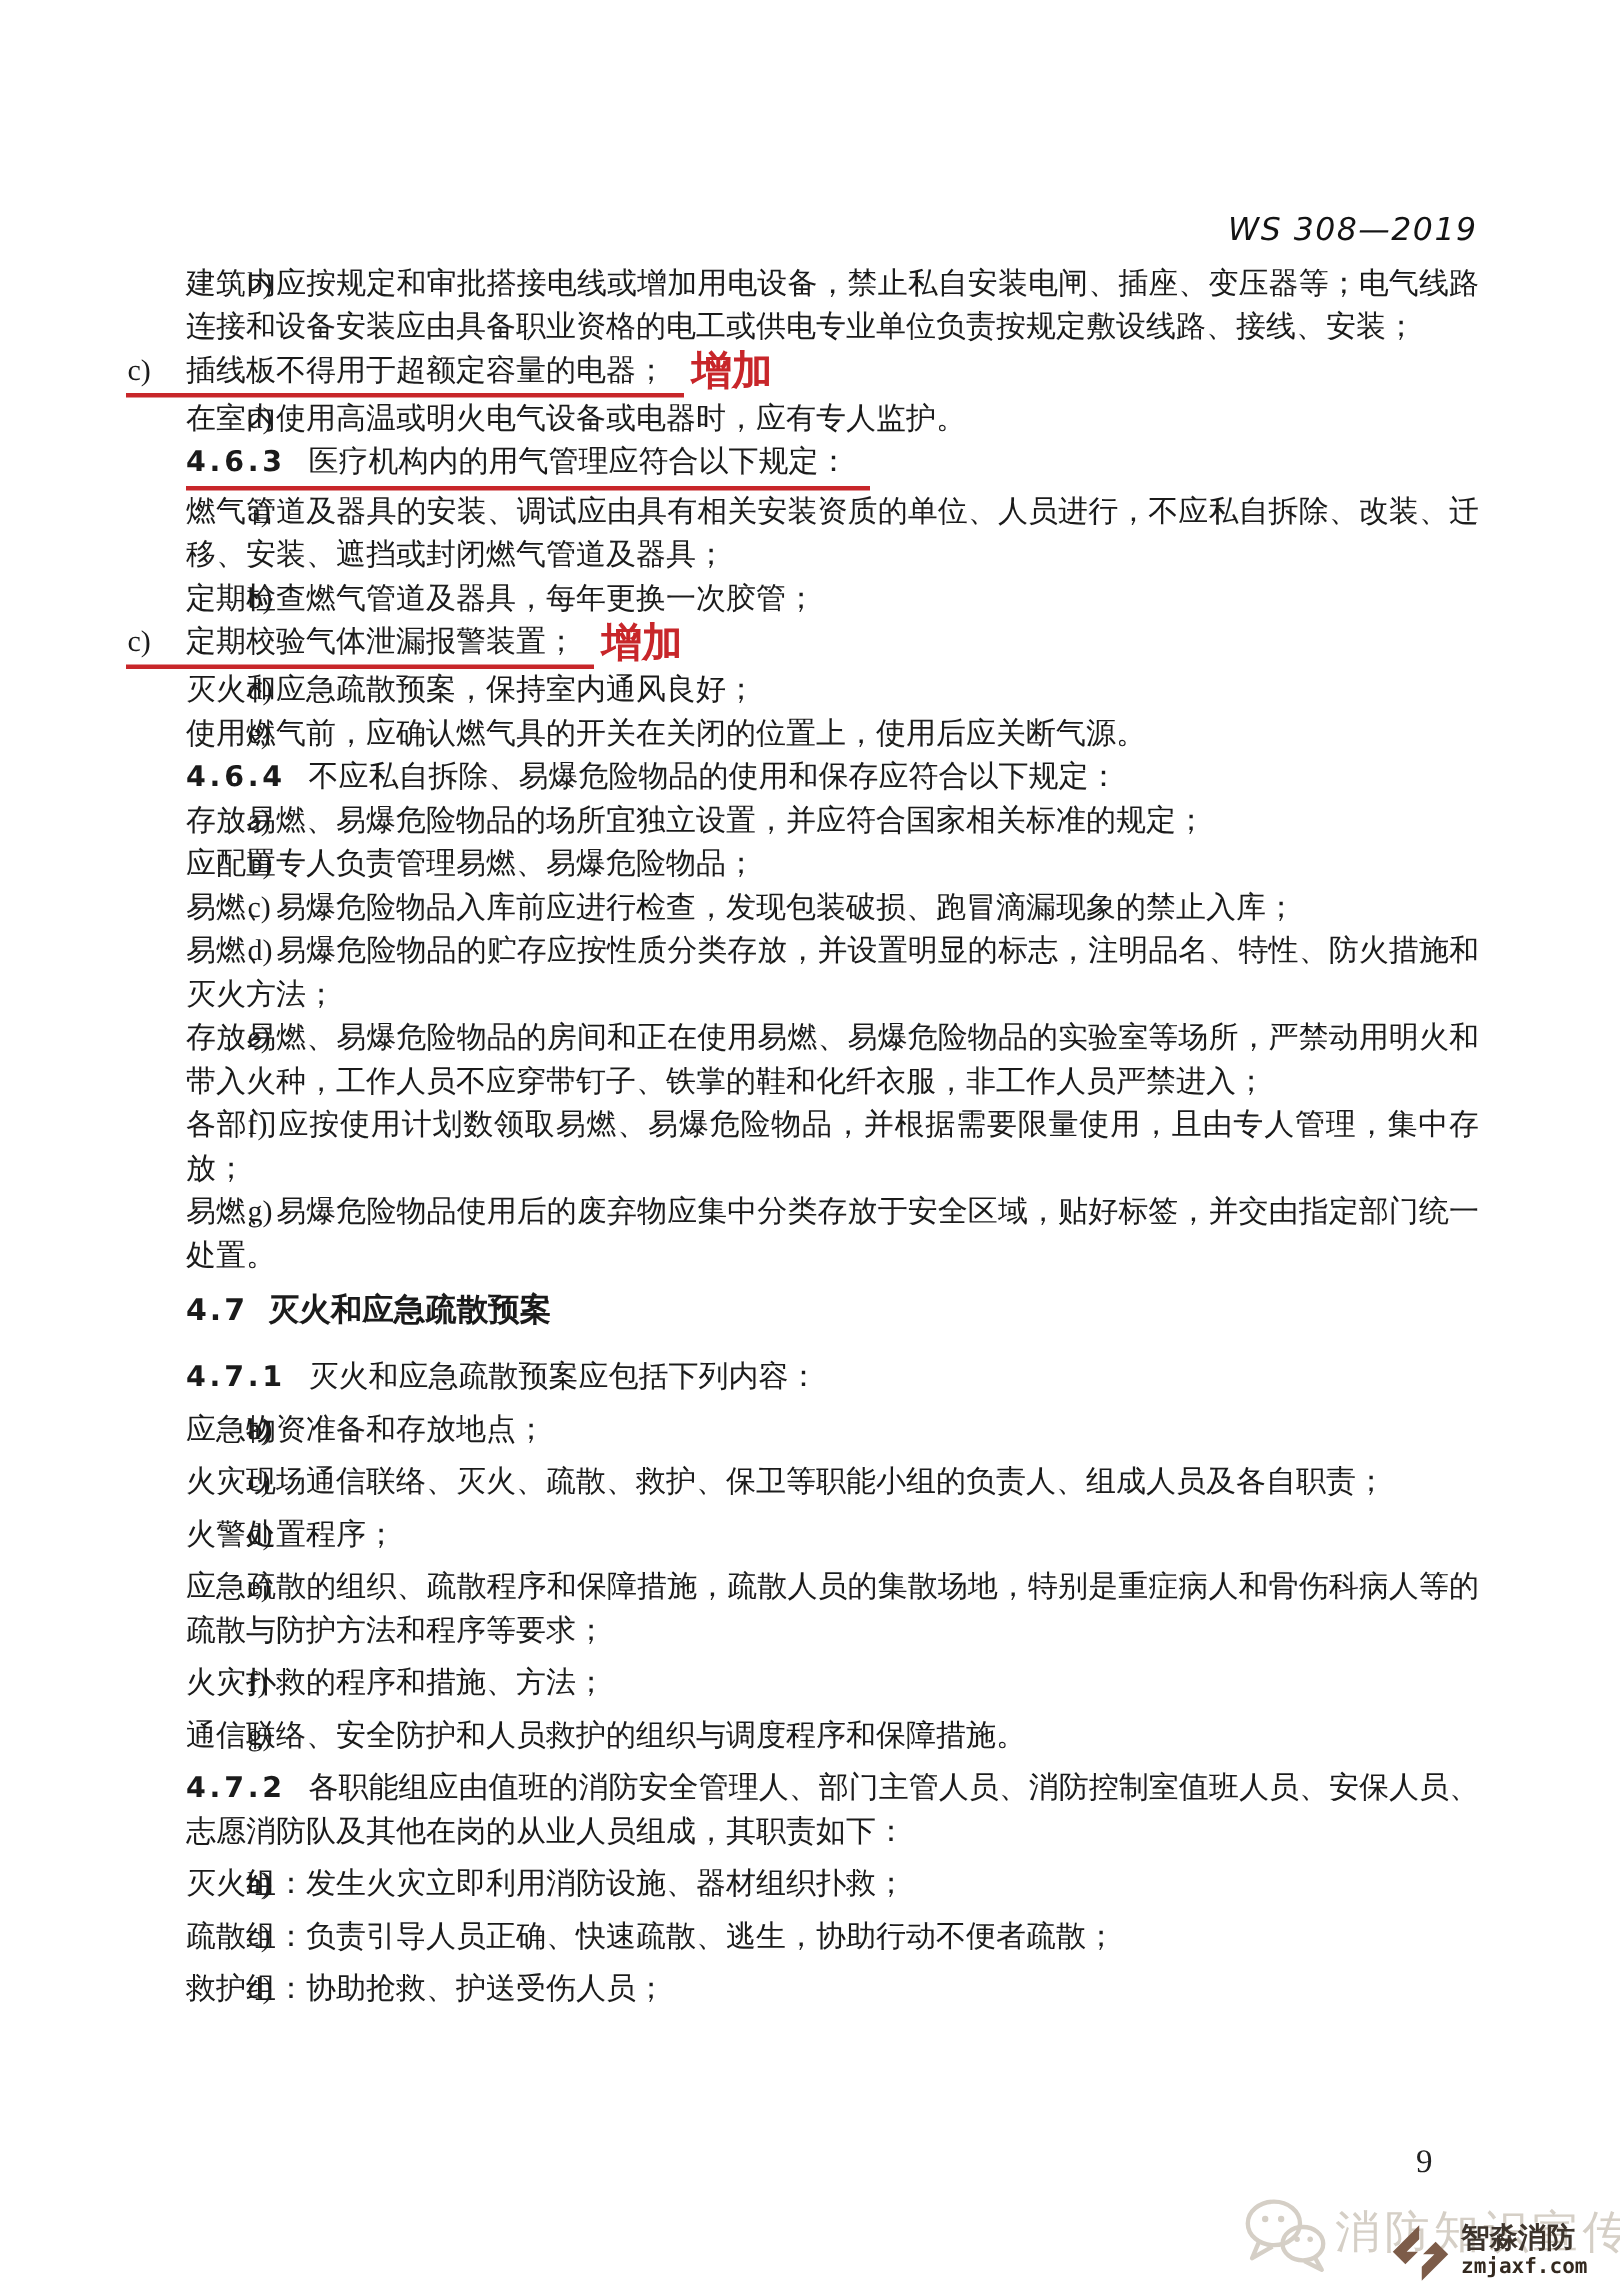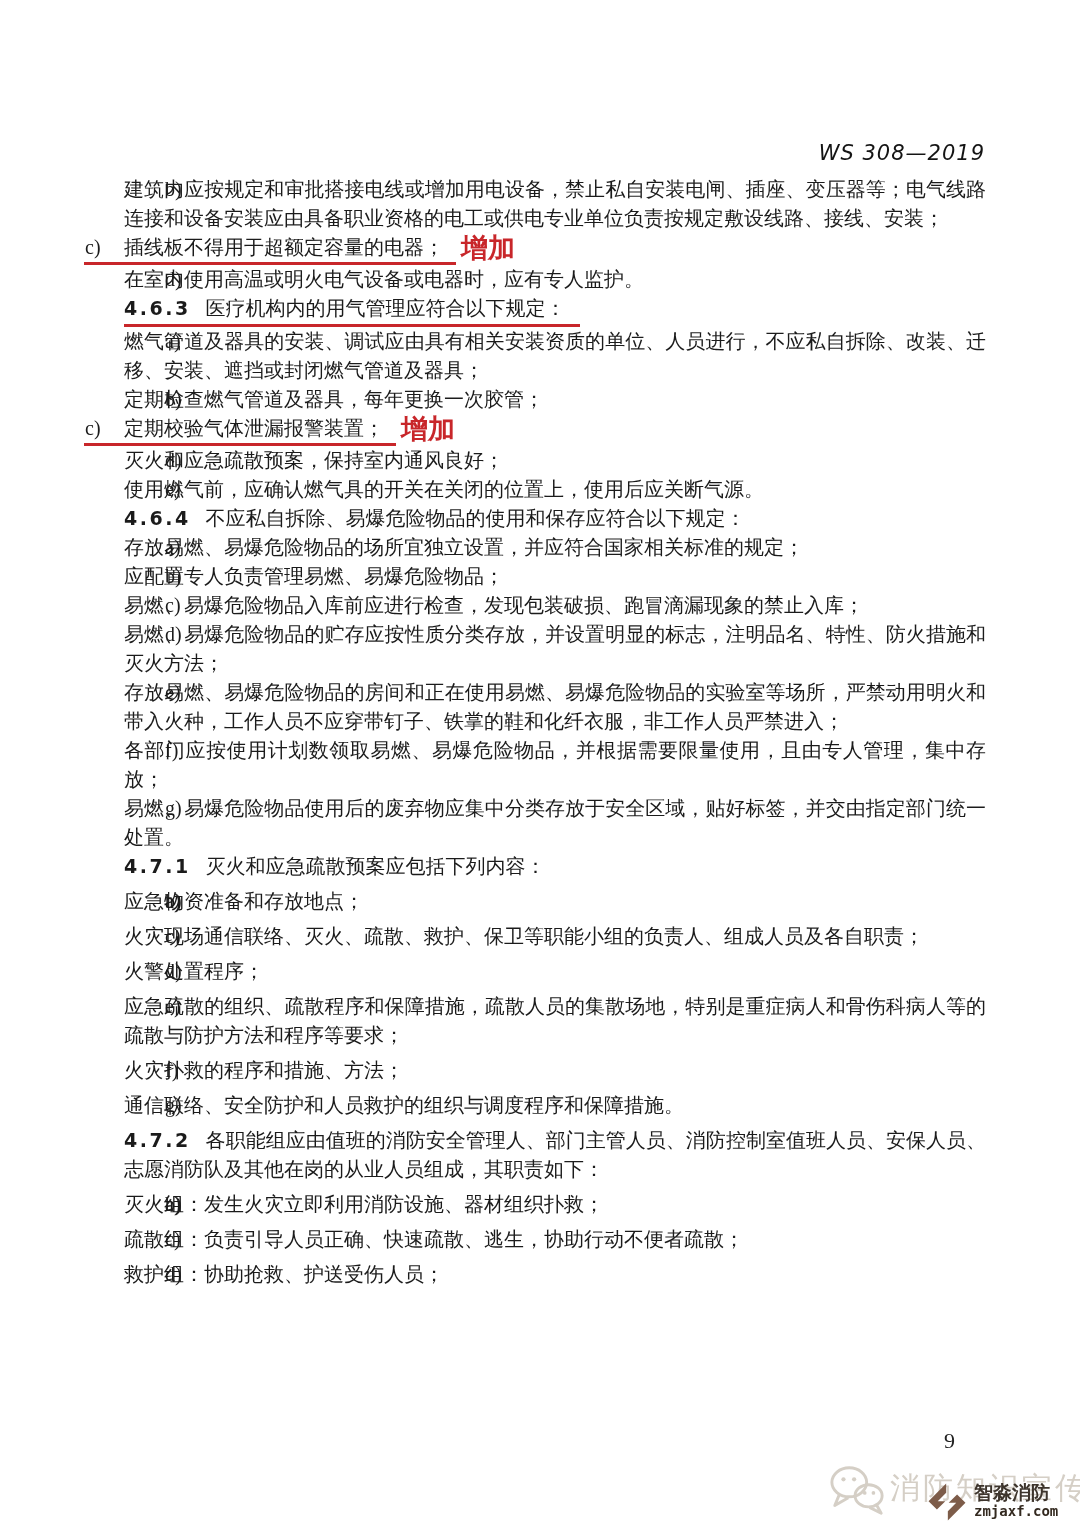--- a/index.html
+++ b/index.html
@@ -96,20 +96,21 @@
       <p class="item secA"><span class="letter">d)</span><span class="itext">灭火和应急疏散预案，保持室内通风良好；</span></p>
       <p class="item secA"><span class="letter">e)</span><span class="itext">使用燃气前，应确认燃气具的开关在关闭的位置上，使用后应关断气源。</span></p>
       <p class="clause secA"><span class="num">4.6.4</span><span>不应私自拆除、易爆危险物品的使用和保存应符合以下规定：</span></p>
       <p class="item secA"><span class="letter">a)</span><span class="itext">存放易燃、易爆危险物品的场所宜独立设置，并应符合国家相关标准的规定；</span></p>
       <p class="item secA"><span class="letter">b)</span><span class="itext">应配置专人负责管理易燃、易爆危险物品；</span></p>
       <p class="item secA"><span class="letter">c)</span><span class="itext">易燃、易爆危险物品入库前应进行检查，发现包装破损、跑冒滴漏现象的禁止入库；</span></p>
       <p class="item secA"><span class="letter">d)</span><span class="itext">易燃、易爆危险物品的贮存应按性质分类存放，并设置明显的标志，注明品名、特性、防火措施和灭火方法；</span></p>
       <p class="item secA"><span class="letter">e)</span><span class="itext">存放易燃、易爆危险物品的房间和正在使用易燃、易爆危险物品的实验室等场所，严禁动用明火和带入火种，工作人员不应穿带钉子、铁掌的鞋和化纤衣服，非工作人员严禁进入；</span></p>
       <p class="item secA"><span class="letter">f)</span><span class="itext">各部门应按使用计划数领取易燃、易爆危险物品，并根据需要限量使用，且由专人管理，集中存放；</span></p>
       <p class="item secA"><span class="letter">g)</span><span class="itext">易燃、易爆危险物品使用后的废弃物应集中分类存放于安全区域，贴好标签，并交由指定部门统一处置。</span></p>
+      <p class="heading"><span class="num">4.7</span><span>灭火和应急疏散预案</span></p>
       <p class="clause secB"><span class="num">4.7.1</span><span>灭火和应急疏散预案应包括下列内容：</span></p>
       <p class="item secB"><span class="letter">a)</span></p>
       <p class="item secB"><span class="letter">b)</span><span class="itext">应急物资准备和存放地点；</span></p>
       <p class="item secB"><span class="letter">c)</span><span class="itext">火灾现场通信联络、灭火、疏散、救护、保卫等职能小组的负责人、组成人员及各自职责；</span></p>
       <p class="item secB"><span class="letter">d)</span><span class="itext">火警处置程序；</span></p>
       <p class="item secB"><span class="letter">e)</span><span class="itext">应急疏散的组织、疏散程序和保障措施，疏散人员的集散场地，特别是重症病人和骨伤科病人等的疏散与防护方法和程序等要求；</span></p>
       <p class="item secB"><span class="letter">f)</span><span class="itext">火灾扑救的程序和措施、方法；</span></p>
       <p class="item secB"><span class="letter">g)</span><span class="itext">通信联络、安全防护和人员救护的组织与调度程序和保障措施。</span></p>
       <p class="clause secB"><span class="num">4.7.2</span><span>各职能组应由值班的消防安全管理人、部门主管人员、消防控制室值班人员、安保人员、志愿消防队及其他在岗的从业人员组成，其职责如下：</span></p>
       <p class="item secB"><span class="letter">a)</span></p>

